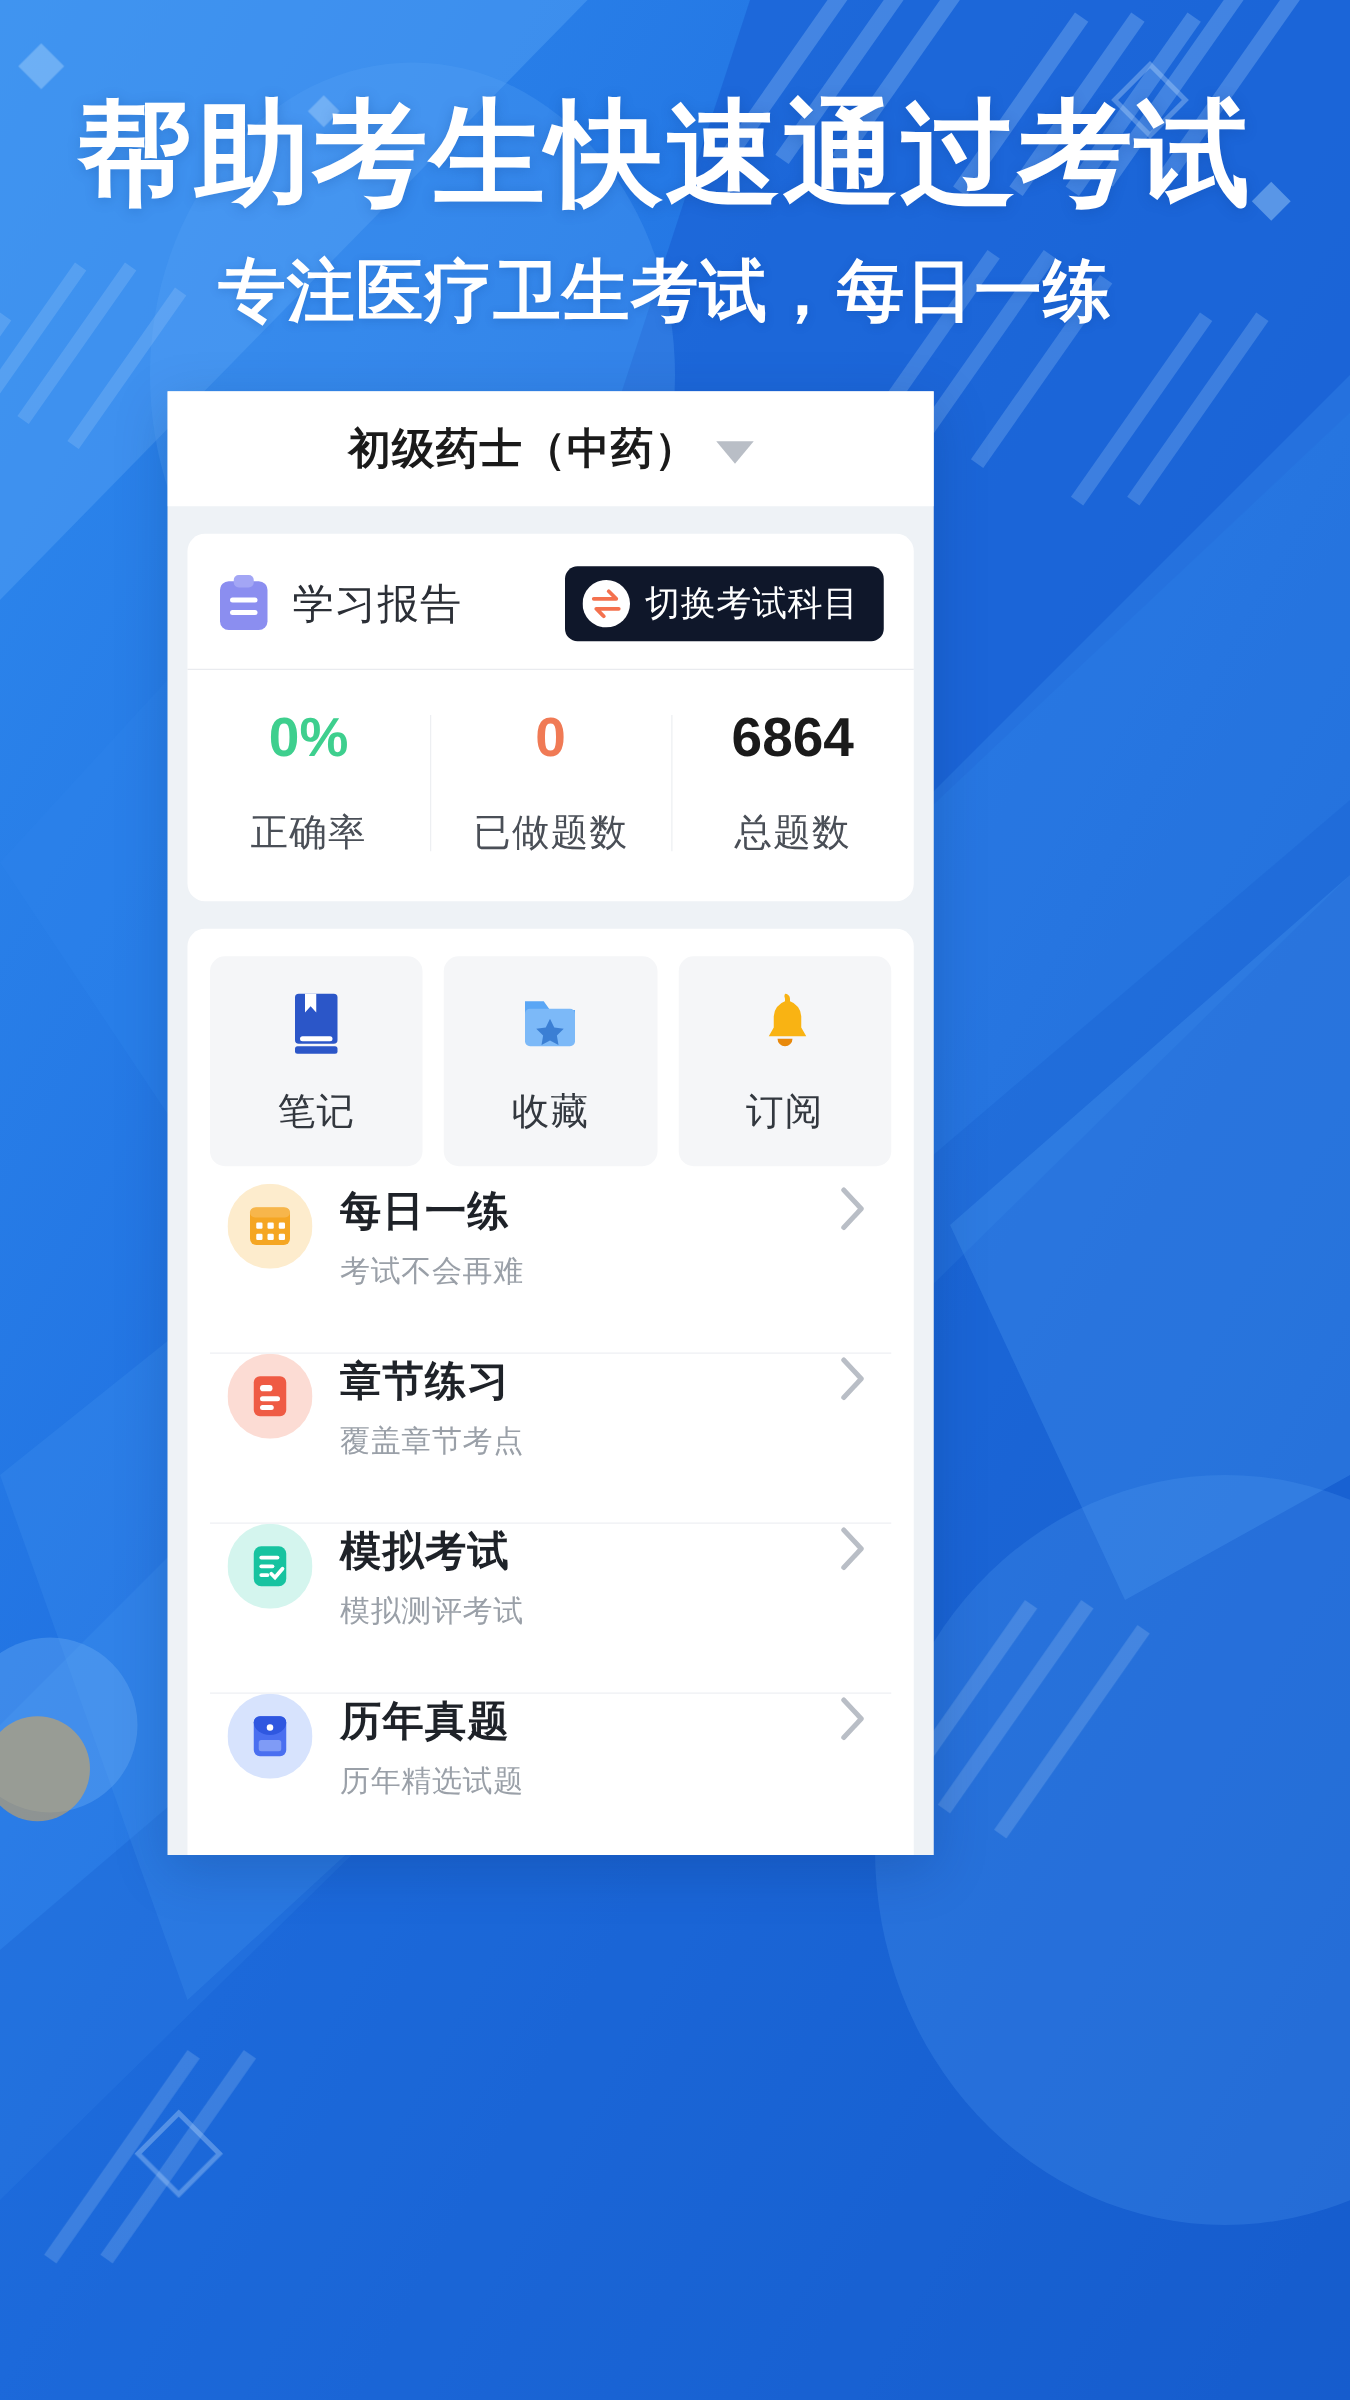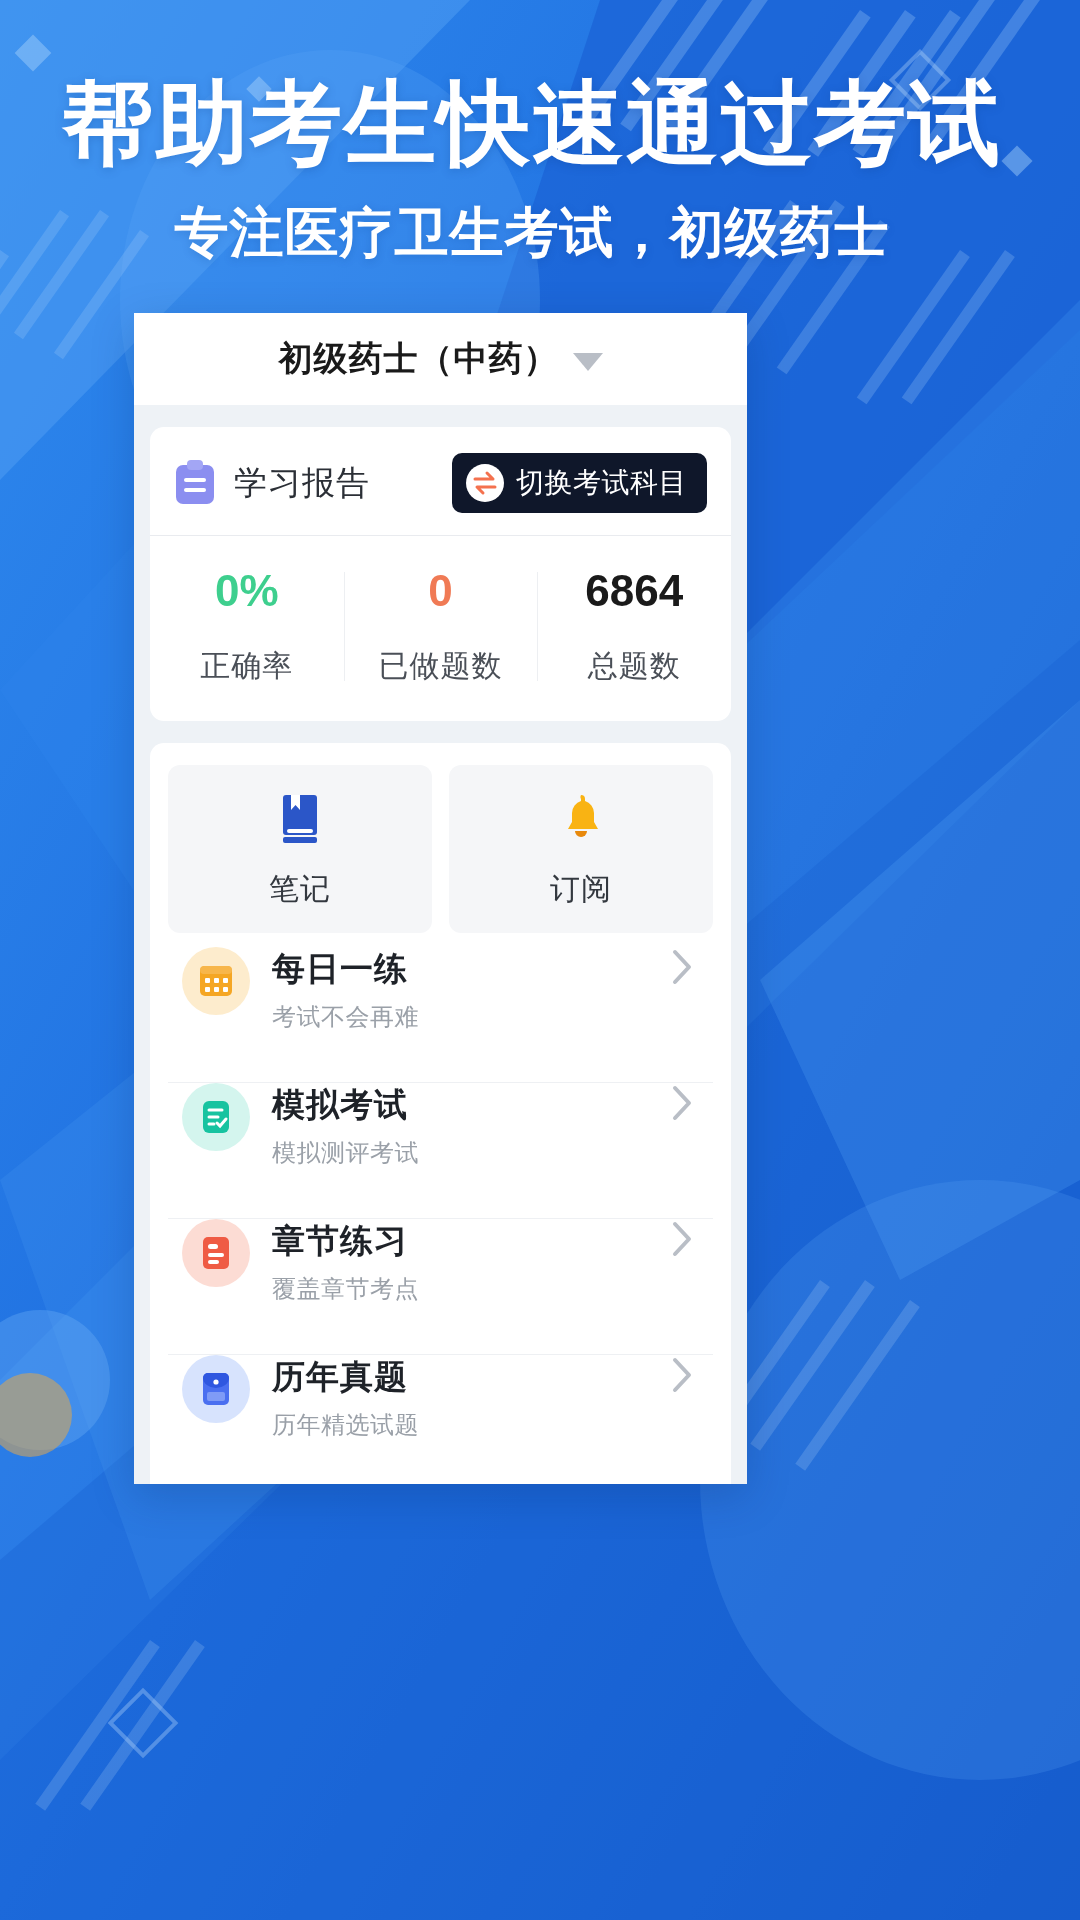--- a/index.html
+++ b/index.html
@@ -190,21 +190,21 @@
   </g>
   <g opacity="0.35" stroke="#bcdcfb" stroke-width="4" fill="none">
     <rect x="900" y="60" width="40" height="40" transform="rotate(45 920 80)"></rect>
     <rect x="120" y="1700" width="46" height="46" transform="rotate(45 143 1723)"></rect>
   </g>
 </svg>
 </div>
 
 <div class="hero">
   <div class="hero-title">帮助考生快速通过考试</div>
-  <div class="hero-sub">专注医疗卫生考试，初级药士</div>
+  <div class="hero-sub">专注医疗卫生考试，每日一练</div>
 </div>
 
 <div class="phone">
 
   <div class="nav">
     <span class="nav-title">初级药士（中药）</span>
     <span class="caret"></span>
   </div>
 
   <div class="card">
@@ -250,20 +250,28 @@
       <div class="tile">
         <svg class="tile-ico" viewBox="0 0 58 58">
           <rect x="12" y="6" width="34" height="40" rx="3" fill="#2b56c8"></rect>
           <rect x="12" y="48" width="34" height="6" rx="2" fill="#2b56c8"></rect>
           <path d="M20 6 h9 v15 l-4.5 -5 l-4.5 5 z" fill="#ffffff"></path>
           <rect x="16" y="40" width="26" height="4" rx="2" fill="#ffffff"></rect>
         </svg>
         <span class="tile-lbl">笔记</span>
       </div>
 
+      <div class="tile">
+        <svg class="tile-ico" viewBox="0 0 58 58">
+          <path d="M9 12 h15 l5 7 h20 v6 H9 z" fill="#5aa6f5"></path>
+          <rect x="9" y="18" width="40" height="30" rx="4" fill="#7cb9f8"></rect>
+          <path d="M29 26 l3.4 6.9 7.6 1.1 -5.5 5.4 1.3 7.6 -6.8 -3.6 -6.8 3.6 1.3 -7.6 -5.5 -5.4 7.6 -1.1 z" fill="#3b7fd4"></path>
+        </svg>
+        <span class="tile-lbl">收藏</span>
+      </div>
 
       <div class="tile">
         <svg class="tile-ico" viewBox="0 0 58 58">
           <path d="M29 6 a4 4 0 0 1 4 4 v2 a13 13 0 0 1 9 12 v9 l4 7 H16 l4 -7 v-9 a13 13 0 0 1 9 -12 v-2 a4 4 0 0 1 0 -4 z" fill="#f9b313"></path>
           <path d="M23 42 a6 6 0 0 0 12 0 z" fill="#e8890c"></path>
         </svg>
         <span class="tile-lbl">订阅</span>
       </div>
     </div>
 
@@ -287,59 +295,59 @@
           <div class="row-title">每日一练</div>
           <div class="row-sub">考试不会再难</div>
         </div>
         <svg class="chev" viewBox="0 0 26 40">
           <path d="M6 5 L20 20 L6 35" fill="none" stroke="#b9bec6" stroke-width="4" stroke-linecap="round" stroke-linejoin="round"></path>
         </svg>
       </div>
 
       <div class="row">
         <svg class="row-ico" viewBox="0 0 68 68">
+          <circle cx="34" cy="34" r="34" fill="#fcdcd4"></circle>
+          <rect x="21" y="18" width="26" height="32" rx="5" fill="#ef5b44"></rect>
+          <g fill="#ffffff">
+            <rect x="26" y="25" width="10" height="5" rx="2.5"></rect>
+            <rect x="26" y="34" width="16" height="4" rx="2"></rect>
+            <rect x="26" y="41" width="11" height="4" rx="2"></rect>
+          </g>
+        </svg>
+        <div class="row-txt">
+          <div class="row-title">章节练习</div>
+          <div class="row-sub">覆盖章节考点</div>
+        </div>
+        <svg class="chev" viewBox="0 0 26 40">
+          <path d="M6 5 L20 20 L6 35" fill="none" stroke="#b9bec6" stroke-width="4" stroke-linecap="round" stroke-linejoin="round"></path>
+        </svg>
+      </div>
+
+      <div class="row">
+        <svg class="row-ico" viewBox="0 0 68 68">
           <circle cx="34" cy="34" r="34" fill="#d4f5ee"></circle>
           <rect x="21" y="18" width="26" height="32" rx="6" fill="#17c3a0"></rect>
           <g stroke="#ffffff" stroke-width="3" stroke-linecap="round" fill="none">
             <path d="M27 27 h13"></path>
             <path d="M27 34 h9"></path>
             <path d="M27 41 h5"></path>
             <path d="M35 40 l3 3 6 -7"></path>
           </g>
         </svg>
         <div class="row-txt">
           <div class="row-title">模拟考试</div>
           <div class="row-sub">模拟测评考试</div>
         </div>
         <svg class="chev" viewBox="0 0 26 40">
           <path d="M6 5 L20 20 L6 35" fill="none" stroke="#b9bec6" stroke-width="4" stroke-linecap="round" stroke-linejoin="round"></path>
         </svg>
       </div>
 
       <div class="row">
         <svg class="row-ico" viewBox="0 0 68 68">
-          <circle cx="34" cy="34" r="34" fill="#fcdcd4"></circle>
-          <rect x="21" y="18" width="26" height="32" rx="5" fill="#ef5b44"></rect>
-          <g fill="#ffffff">
-            <rect x="26" y="25" width="10" height="5" rx="2.5"></rect>
-            <rect x="26" y="34" width="16" height="4" rx="2"></rect>
-            <rect x="26" y="41" width="11" height="4" rx="2"></rect>
-          </g>
-        </svg>
-        <div class="row-txt">
-          <div class="row-title">章节练习</div>
-          <div class="row-sub">覆盖章节考点</div>
-        </div>
-        <svg class="chev" viewBox="0 0 26 40">
-          <path d="M6 5 L20 20 L6 35" fill="none" stroke="#b9bec6" stroke-width="4" stroke-linecap="round" stroke-linejoin="round"></path>
-        </svg>
-      </div>
-
-      <div class="row">
-        <svg class="row-ico" viewBox="0 0 68 68">
           <circle cx="34" cy="34" r="34" fill="#d7e3fd"></circle>
           <rect x="21" y="18" width="26" height="32" rx="5" fill="#4a6ff0"></rect>
           <path d="M21 23 a13 10 0 0 0 26 0 v-0 a5 5 0 0 0 -5 -5 h-16 a5 5 0 0 0 -5 5 z" fill="#2f57e0"></path>
           <circle cx="34" cy="27" r="2.6" fill="#ffffff"></circle>
           <rect x="25" y="37" width="18" height="9" rx="2" fill="#7f9bf6"></rect>
         </svg>
         <div class="row-txt">
           <div class="row-title">历年真题</div>
           <div class="row-sub">历年精选试题</div>
         </div>

